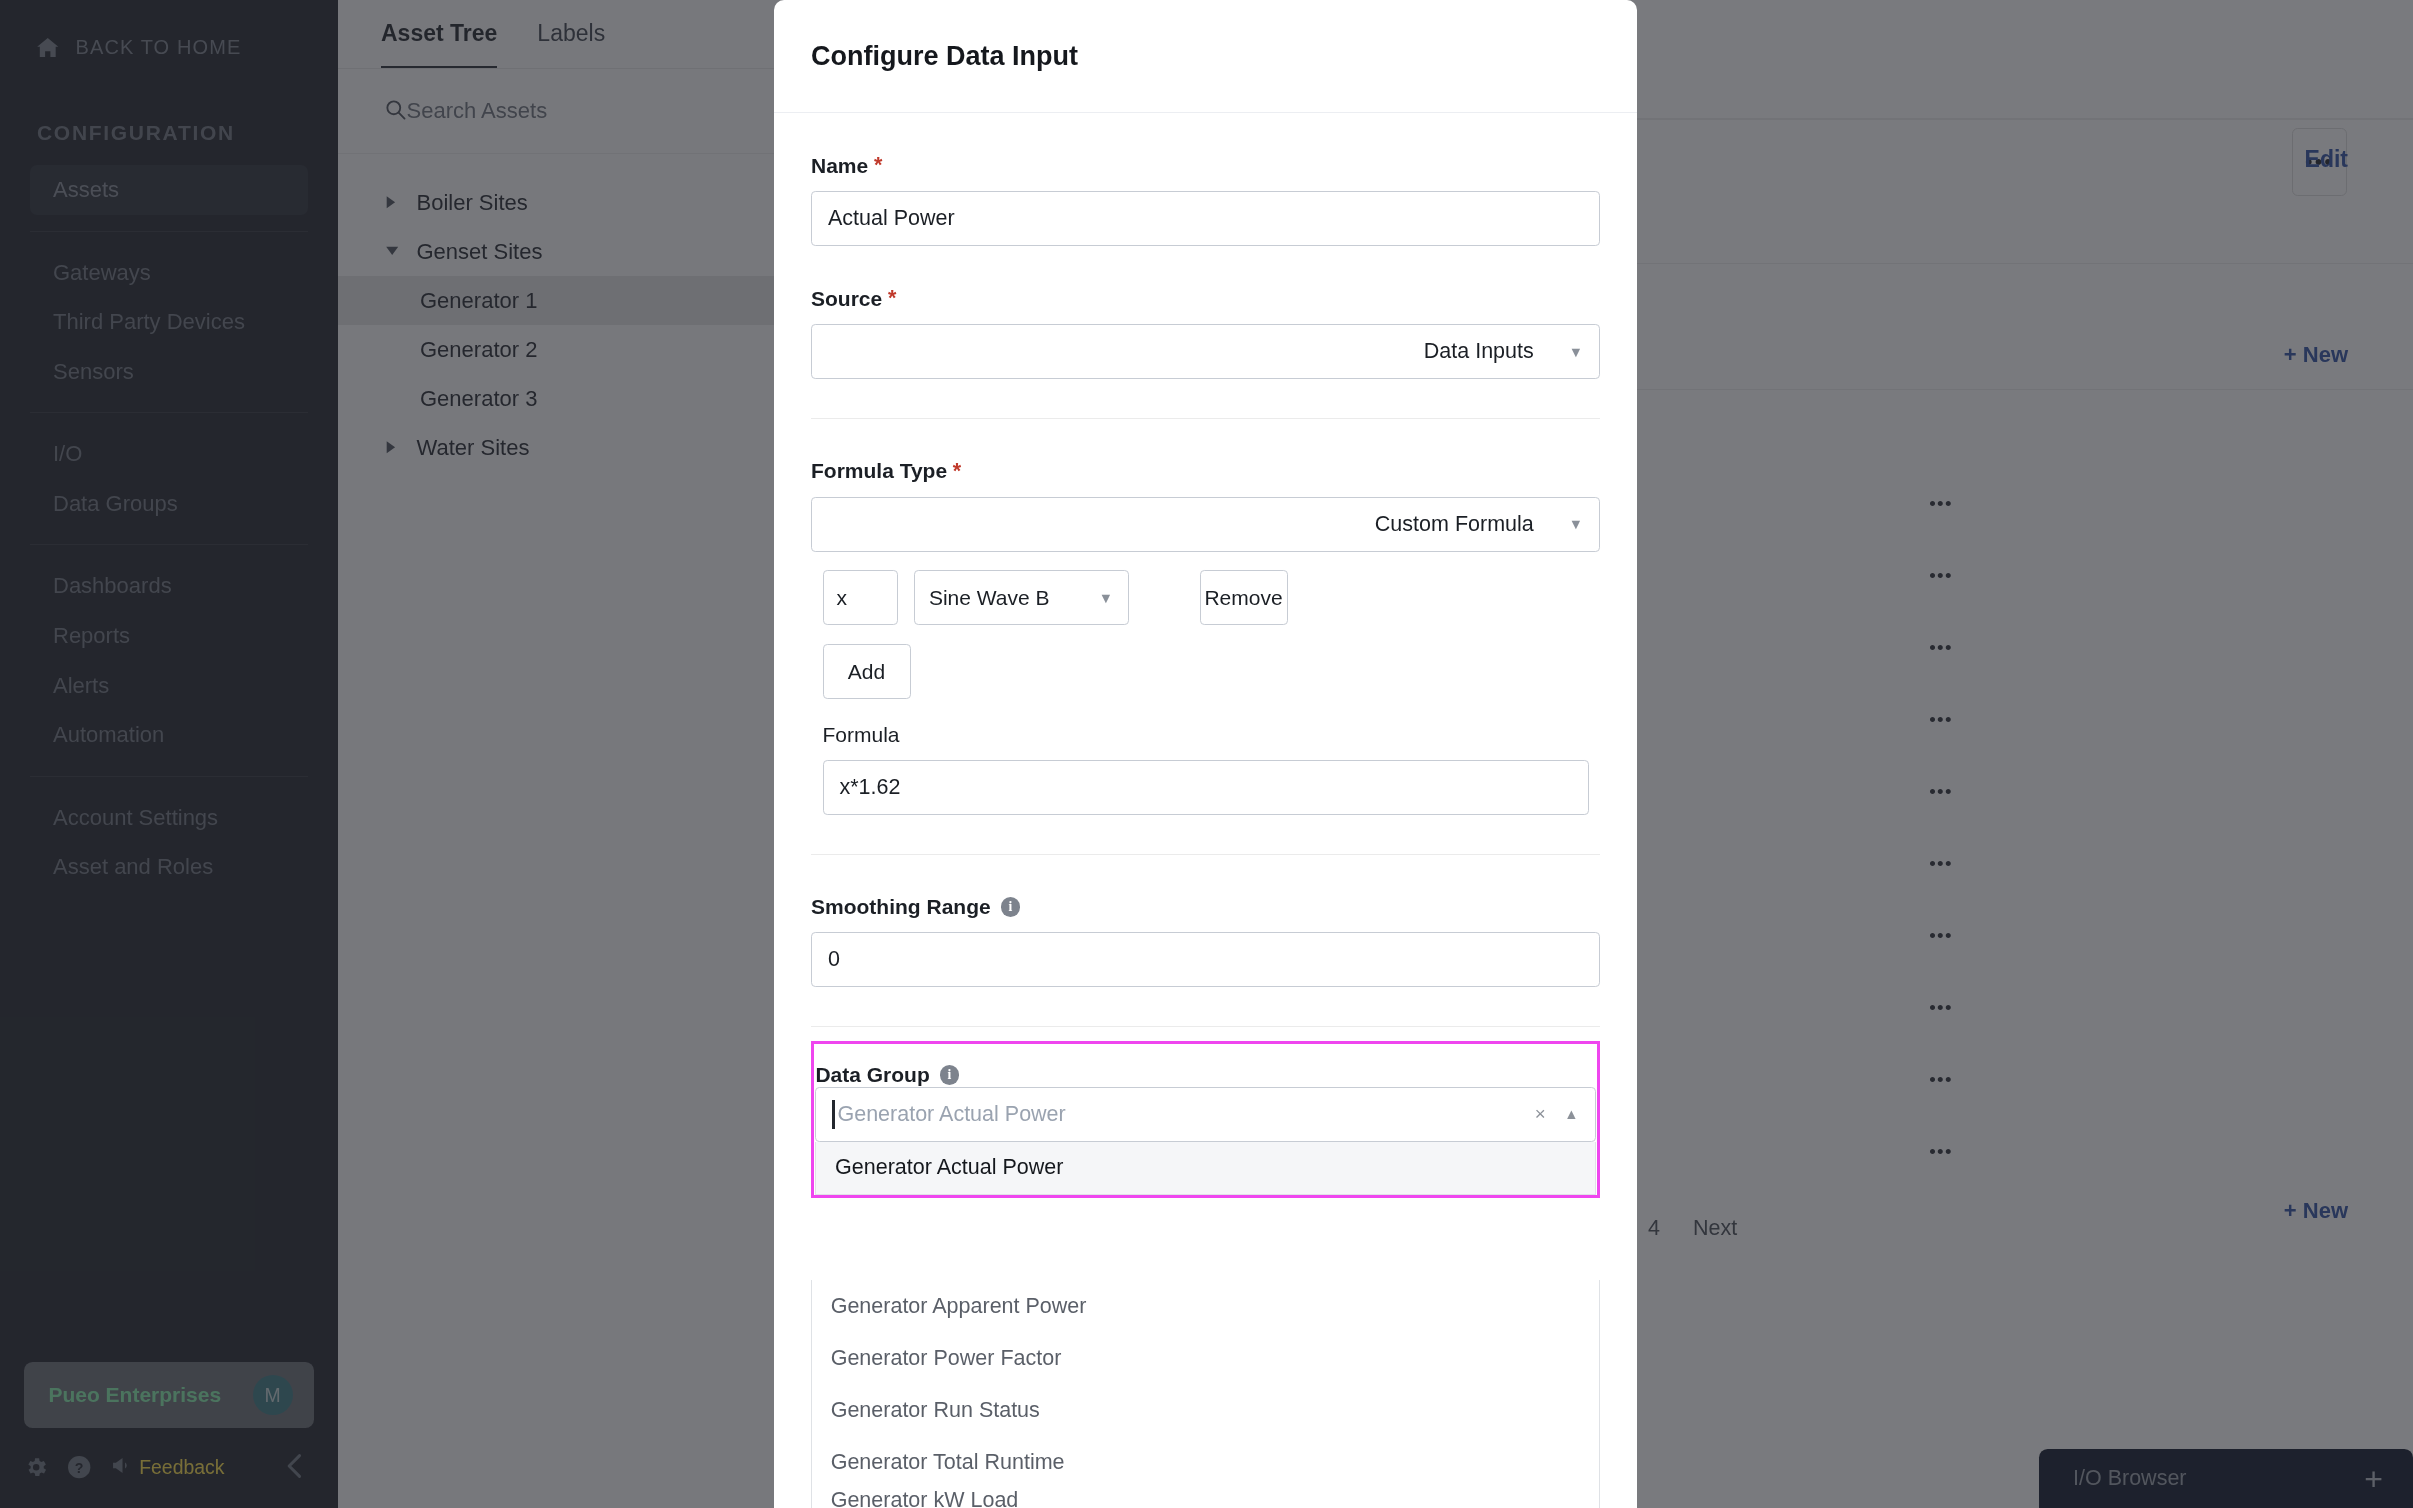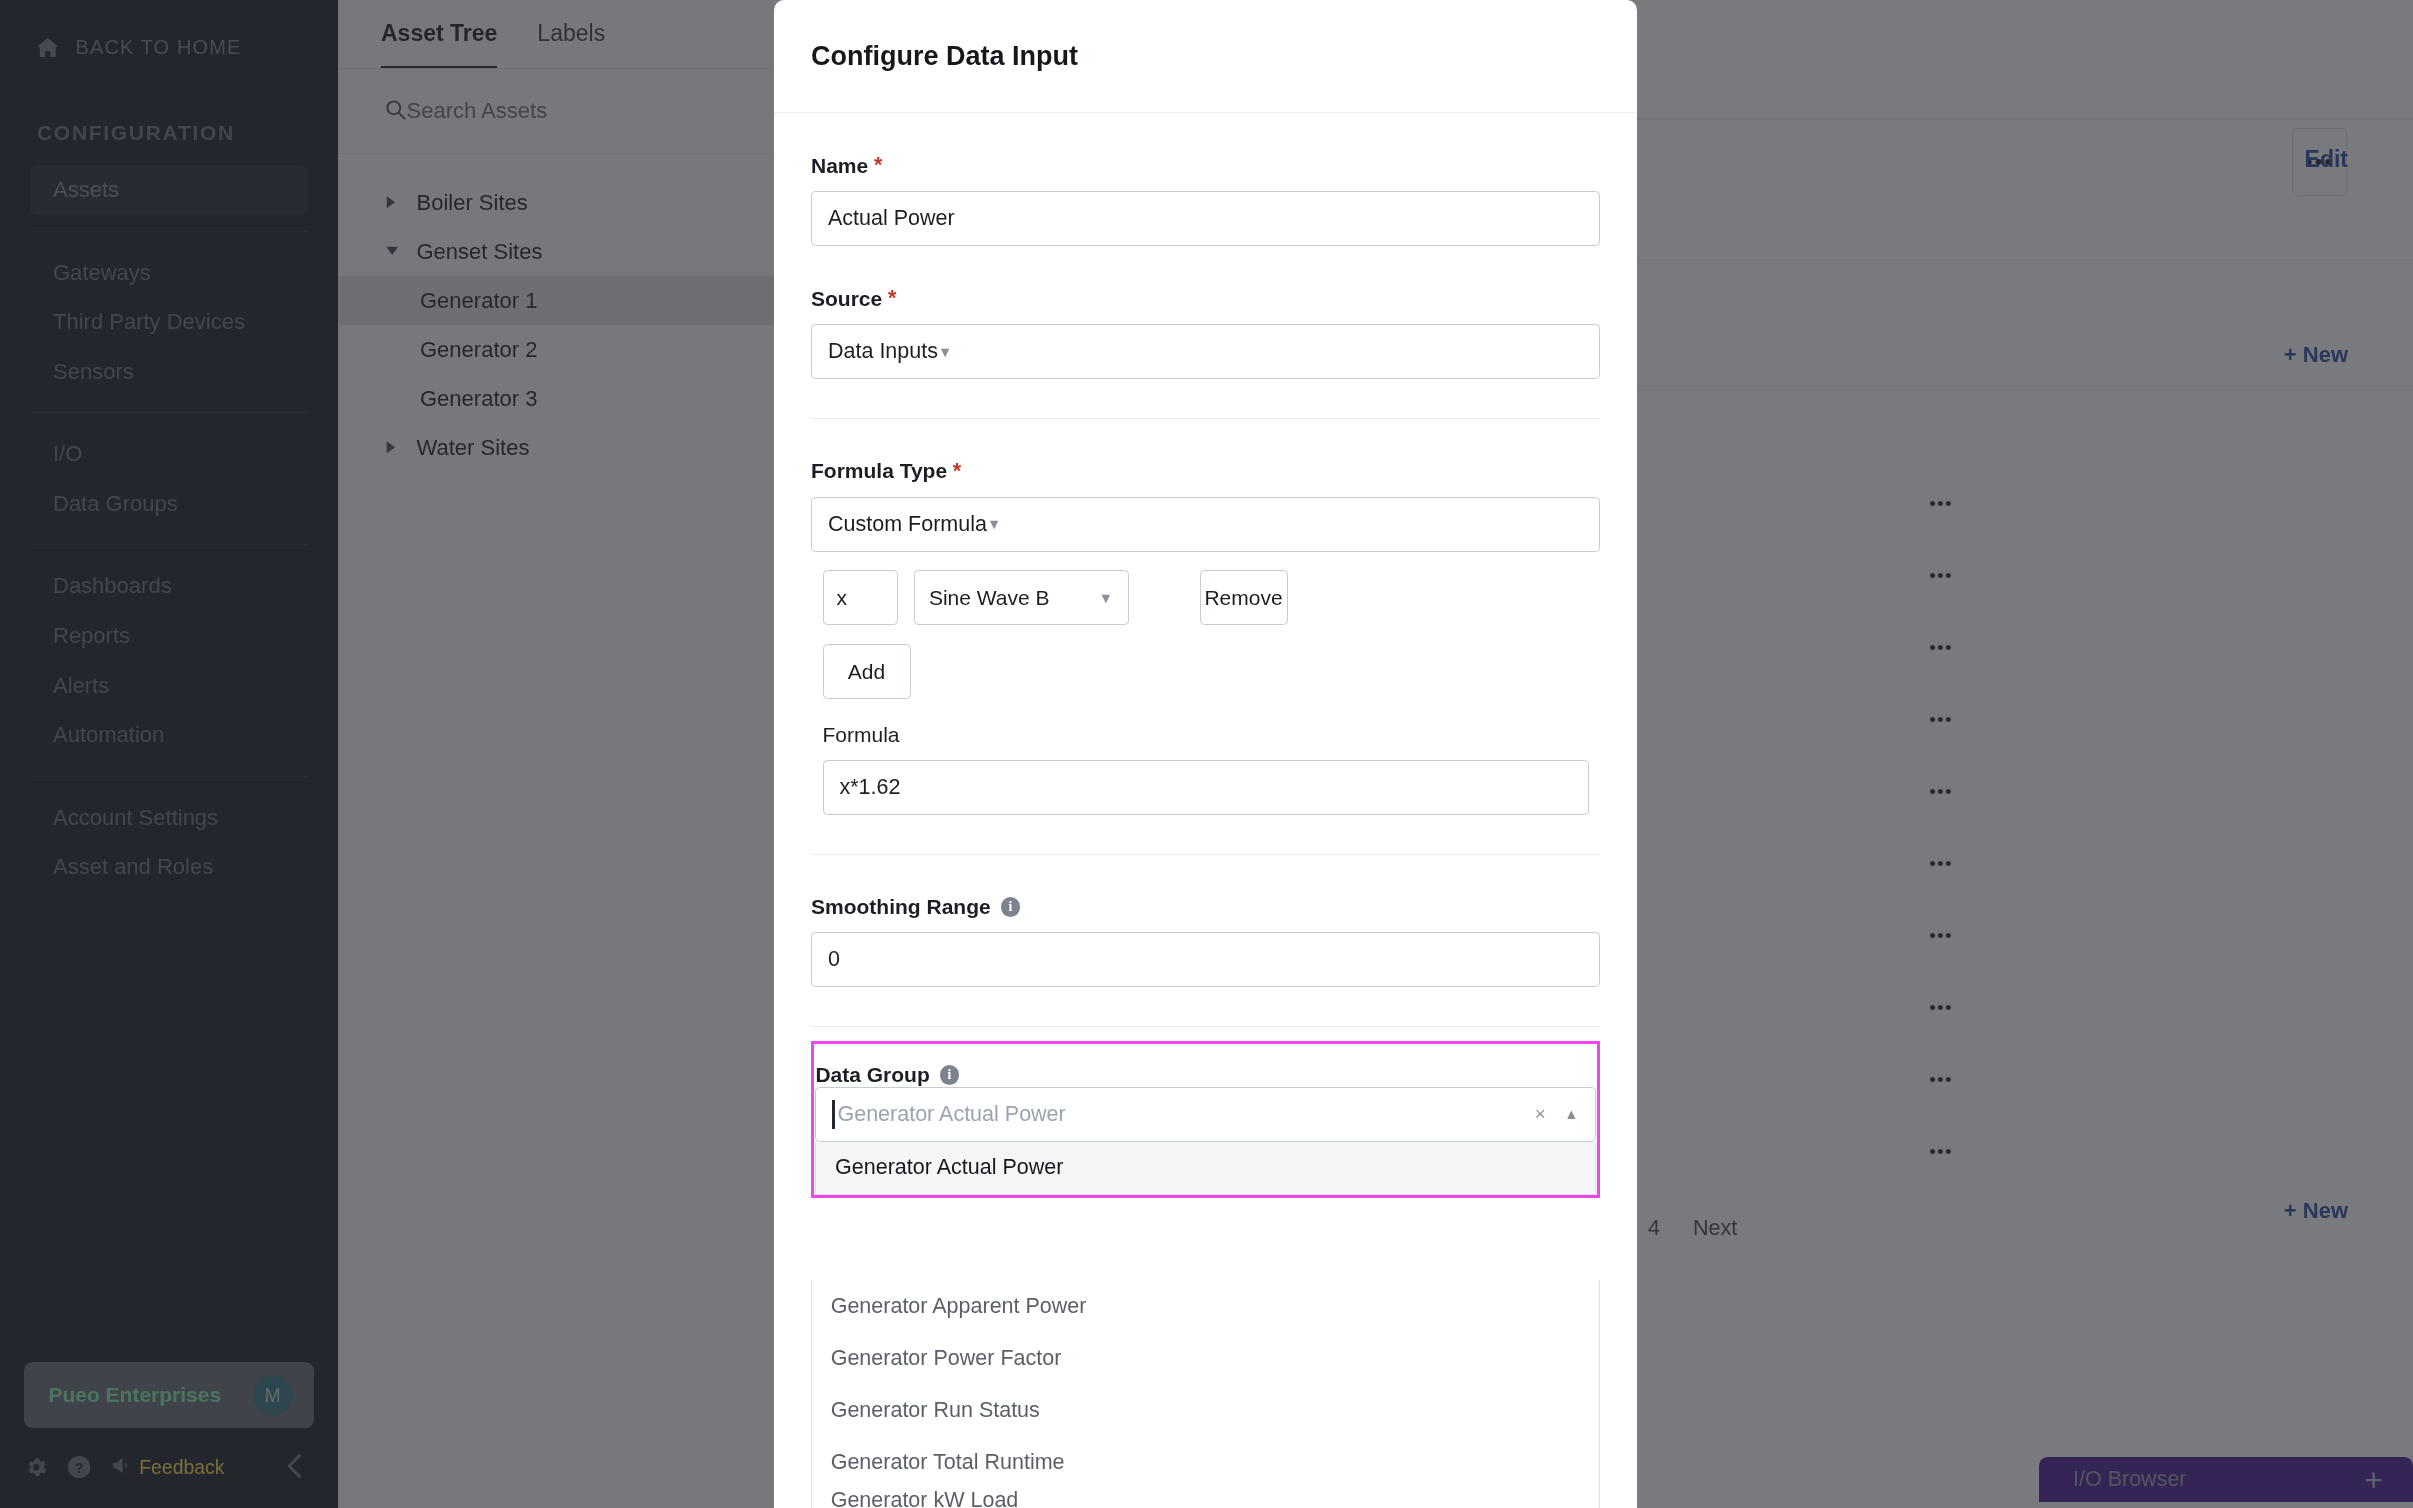--- a/index.html
+++ b/index.html
@@ -173,23 +173,23 @@
     display: flex; gap: 33px;
     padding: 26px 0 0 813px;
     font-size: 21.5px; color: #474c55;
   }
   .pager span { cursor: pointer; }
 
   .new-sec-a { position: absolute; right: 65px; top: 78px; }
   .new-sec-b { position: absolute; right: 65px; bottom: 17px; }
 
   .io-browser {
-    position: absolute; right: 0; bottom: 6px;
-    width: 374px; height: 45px;
-    background: #4c1d95;
+    position: absolute; right: 0; bottom: 0;
+    width: 374px; height: 59px;
+    background: #0f172a;
     border-radius: 8.6px 8.6px 0 0;
     display: flex; align-items: center; justify-content: space-between;
     padding: 0 30px 0 34px;
     cursor: pointer;
   }
   .io-browser .lbl { color: #9aa0aa; font-size: 21.5px; }
   .io-browser .plus { color: #b6bcc5; font-size: 32px; line-height: 1; font-weight: 300; }
 
   
   .overlay {
@@ -231,21 +231,21 @@
   }
   .control {
     margin-top: 13px;
     height: 55px;
     border: 0.7px solid #c7ccd4; border-radius: 4.3px;
     background: #fff;
     display: flex; align-items: center;
     padding: 0 16px;
     font-size: 21.5px; color: #1b1f25;
   }
-  .control.sel { justify-content: flex-start; }
+  .control.sel { justify-content: flex-end; gap: 35px; }
   .caret-dn { color: #8a9099; font-size: 14.4px; }
 
   .hr { height: 0.7px; background: #ebebeb; margin-top: 39px; }
 
   .vars-wrap { padding: 0 11.5px; }
   .vars-head {
     display: flex; margin-top: 29px;
     font-size: 21.5px; color: #1b1f25;
   }
   .vars-head .c1 { width: 85px; }

